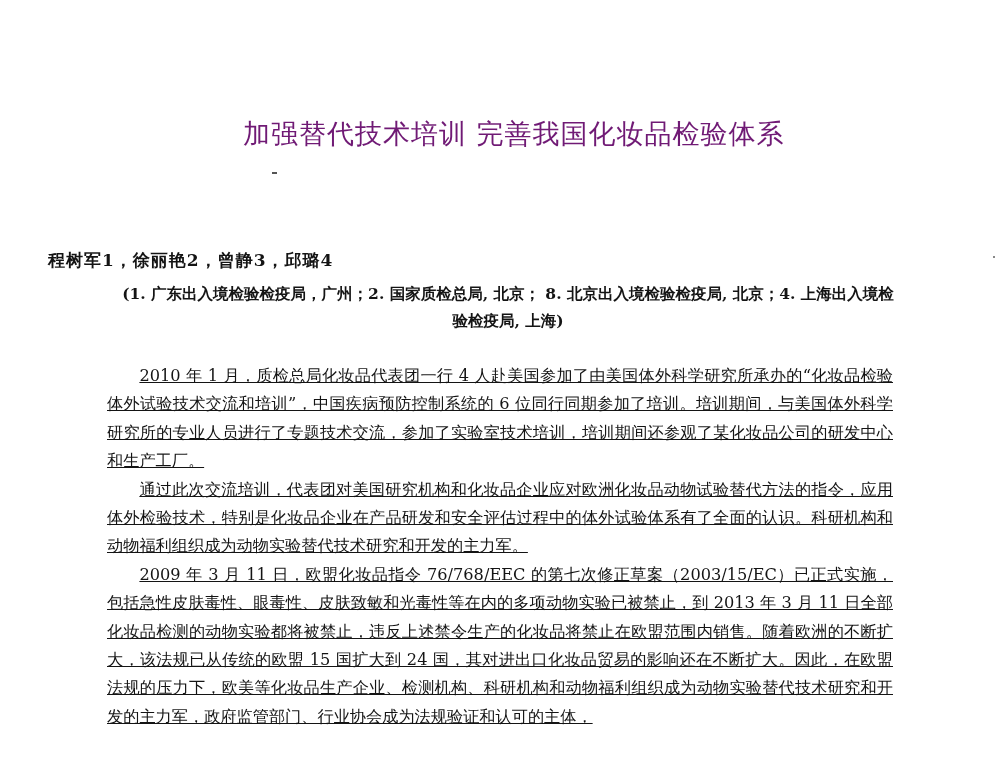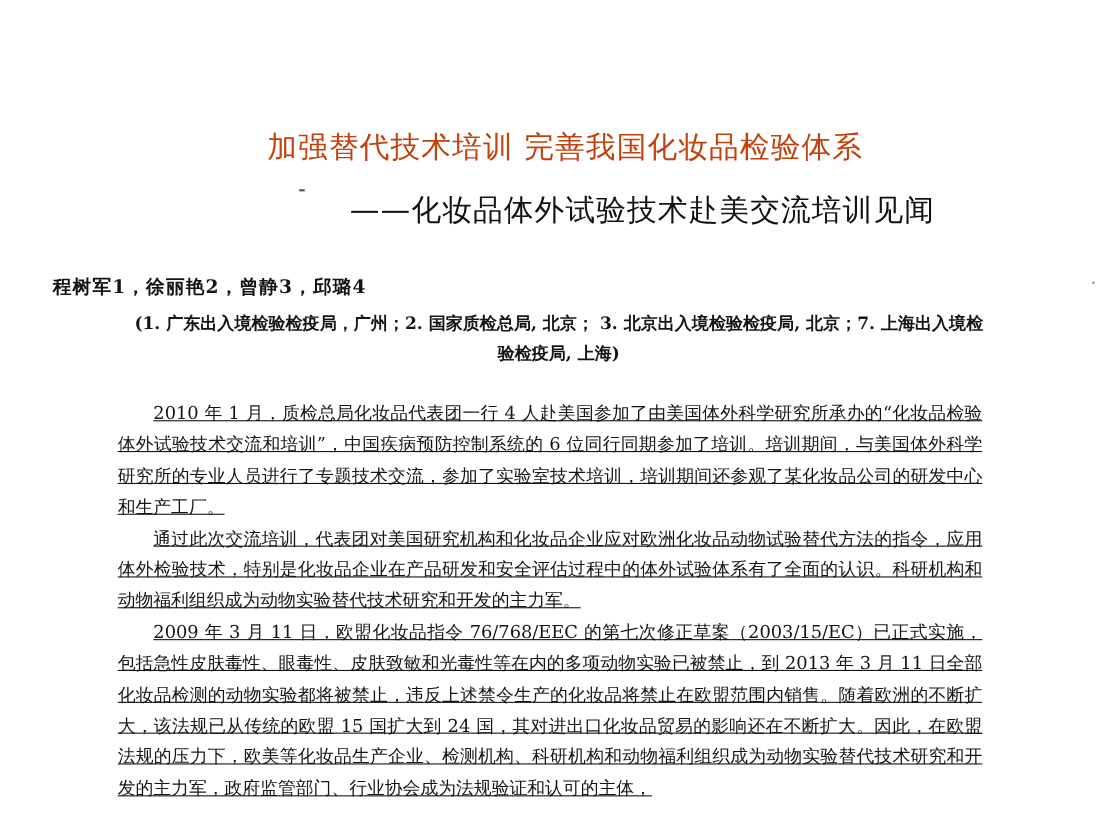--- a/index.html
+++ b/index.html
@@ -5,21 +5,21 @@
   html, body { margin: 0; padding: 0; background: #ffffff; }
   body {
     width: 1000px; height: 760px; position: relative; overflow: hidden;
     font-family: "DejaVu Serif", "Liberation Serif", serif;
     color: #141414;
   }
   .page { position: absolute; left: 0; top: 0; width: 1000px; height: 760px; }
   .title1 {
     position: absolute; left: 243px; top: 116px;
     font-family: "DejaVu Sans", "Liberation Sans", sans-serif;
-    font-size: 27px; letter-spacing: 1px; color: #c2410c;
+    font-size: 27px; letter-spacing: 1px; color: #701a75;
     white-space: nowrap;
   }
   .title2 {
     position: absolute; left: 318px; top: 173px;
     font-family: "DejaVu Sans", "Liberation Sans", sans-serif;
     font-size: 27px; letter-spacing: 1px; color: #111;
     white-space: nowrap;
   }
   .speck { position: absolute; left: 272px; top: 172px; width: 5px; height: 2px; background: #555; }
   .edge-speck { position: absolute; left: 993px; top: 256px; width: 2px; height: 2px; background: #888; }
@@ -37,24 +37,23 @@
   }
   .body-text p { margin: 0; text-indent: 2em; text-decoration: underline; }
   .body-text h3 { margin: 0; font-size: 16.2px; font-weight: bold; text-indent: 2em; line-height: 28.4px; }
 </style>
 </head>
 <body>
 
 <div class="page">
   <div class="title1">加强替代技术培训  完善我国化妆品检验体系</div>
   <div class="speck"></div>
-  <div class="title2">——化妆品体外试验技术赴美交流培训见闻</div>
   <div class="edge-speck"></div>
 
   <div class="authors">程树军1，徐丽艳2，曾静3，邱璐4</div>
-  <div class="affil">(1. 广东出入境检验检疫局，广州；2. 国家质检总局, 北京；  3. 北京出入境检验检疫局, 北京；7. 上海出入境检验检疫局, 上海)</div>
+  <div class="affil">(1. 广东出入境检验检疫局，广州；2. 国家质检总局, 北京；  8. 北京出入境检验检疫局, 北京；4. 上海出入境检验检疫局, 上海)</div>
 
   <div class="body-text">
     <p>2010 年 1 月，质检总局化妆品代表团一行 4 人赴美国参加了由美国体外科学研究所承办的“化妆品检验体外试验技术交流和培训”，中国疾病预防控制系统的 6 位同行同期参加了培训。培训期间，与美国体外科学研究所的专业人员进行了专题技术交流，参加了实验室技术培训，培训期间还参观了某化妆品公司的研发中心和生产工厂。</p>
     <p>通过此次交流培训，代表团对美国研究机构和化妆品企业应对欧洲化妆品动物试验替代方法的指令，应用体外检验技术，特别是化妆品企业在产品研发和安全评估过程中的体外试验体系有了全面的认识。科研机构和动物福利组织成为动物实验替代技术研究和开发的主力军。</p>
     <p>2009 年 3 月 11 日，欧盟化妆品指令 76/768/EEC 的第七次修正草案（2003/15/EC）已正式实施，包括急性皮肤毒性、眼毒性、皮肤致敏和光毒性等在内的多项动物实验已被禁止，到 2013 年 3 月 11 日全部化妆品检测的动物实验都将被禁止，违反上述禁令生产的化妆品将禁止在欧盟范围内销售。随着欧洲的不断扩大，该法规已从传统的欧盟 15 国扩大到 24 国，其对进出口化妆品贸易的影响还在不断扩大。因此，在欧盟法规的压力下，欧美等化妆品生产企业、检测机构、科研机构和动物福利组织成为动物实验替代技术研究和开发的主力军，政府监管部门、行业协会成为法规验证和认可的主体，</p>
   </div>
 </div>
 
 </body></html>

